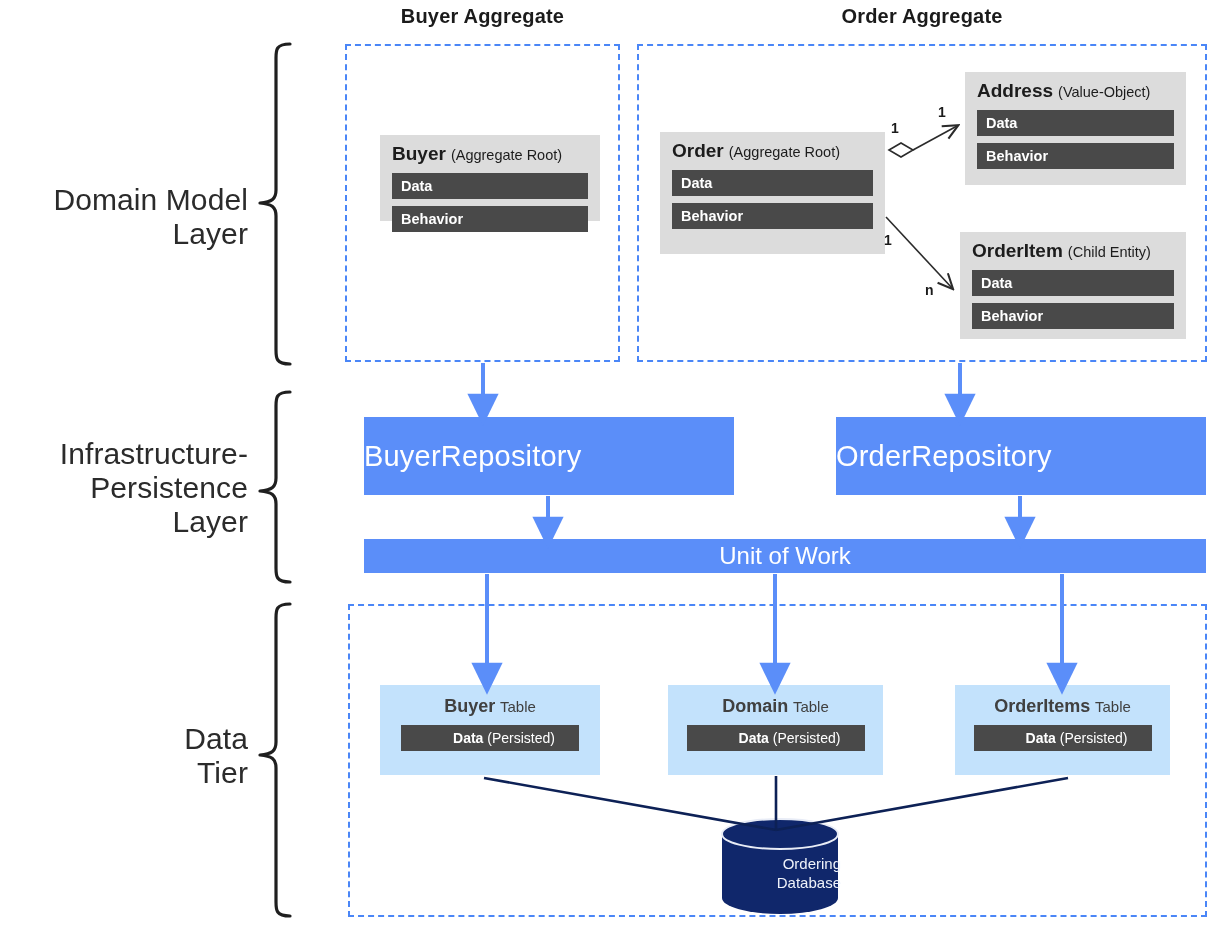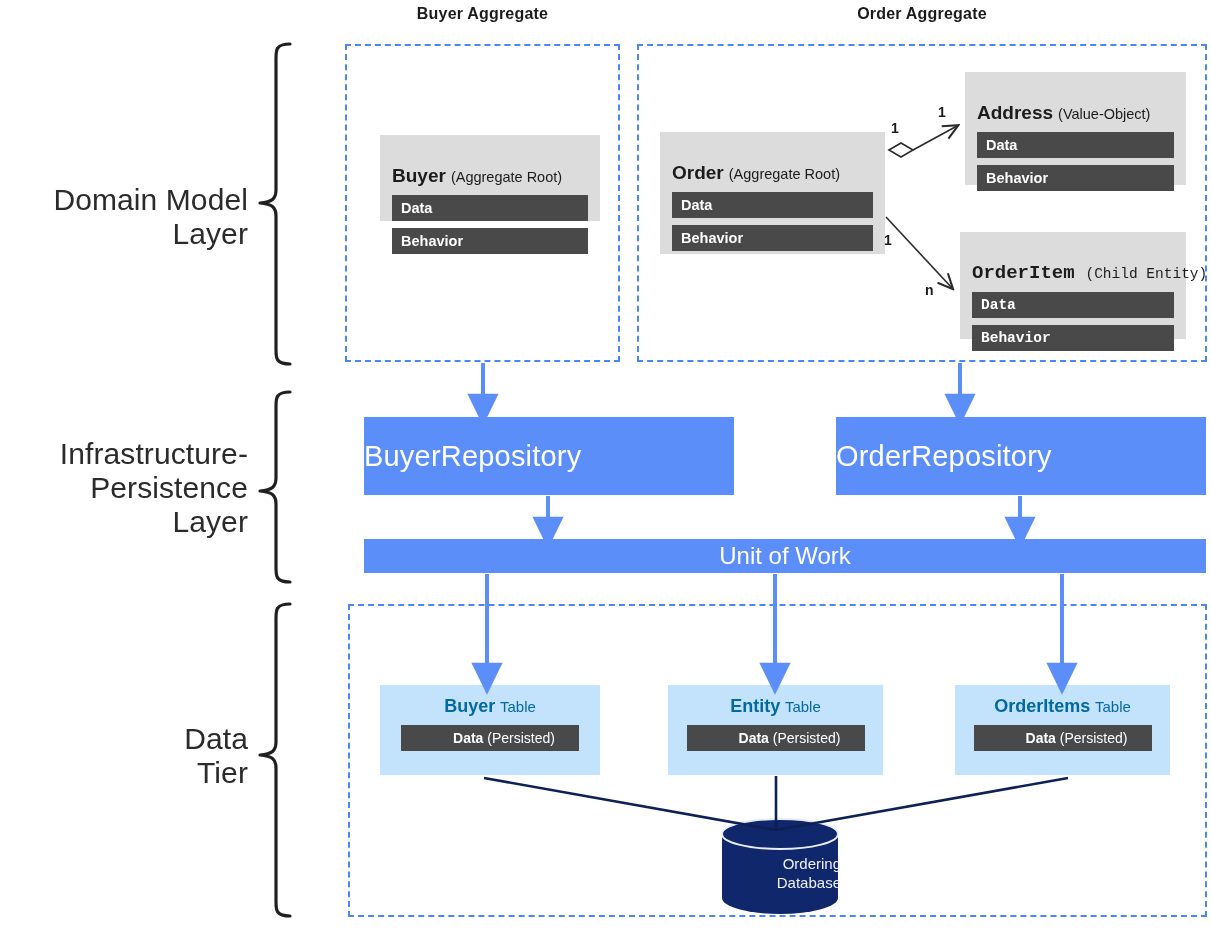--- a/index.html
+++ b/index.html
@@ -19,21 +19,21 @@
     line-height:34px;
     color:#2b2b2b;
     font-weight:400;
     letter-spacing:.1px;
   }
 
   
   .section-title{
     position:absolute;
     text-align:center;
-    font-size:16px;
+    font-size:20px;
     font-weight:bold;
     color:#1b1b1b;
     letter-spacing:.2px;
   }
 
   
   .dashed-region{
     position:absolute;
     border:2.5px dashed #4a86f7;
     box-sizing:border-box;
@@ -46,21 +46,20 @@
     background:#dcdcdc;
     box-sizing:border-box;
     padding:8px 12px 10px 12px;
   }
   .entity-title{
     font-size:18px;
     color:#1c1c1c;
     white-space:nowrap;
     line-height:22px;
     margin-bottom:7px;
-    margin-top:22px;
   }
   .entity-title .nm{font-weight:bold;font-size:19px;}
   .entity-title .sub{font-weight:400;font-size:14.5px;}
   .slot{
     background:#494949;
     color:#ffffff;
     font-size:14.5px;
     font-weight:bold;
     height:26px;
     line-height:26px;
@@ -96,21 +95,21 @@
   
   .tablecard{
     position:absolute;
     background:#c3e2fc;
     box-sizing:border-box;
     text-align:center;
     padding-top:10px;
   }
   .tablecard .tt{
     font-size:17px;
-    color:#0369a1;
+    color:#404040;
     line-height:22px;
     white-space:nowrap;
   }
   .tablecard .tt .nm{font-weight:bold;font-size:18px;}
   .tablecard .tt .sub{font-weight:400;font-size:15px;}
   .tablecard .pslot{
     background:#494949;
     color:#ffffff;
     font-size:14px;
     height:26px;
@@ -192,21 +191,21 @@
 
   <div class="entity" style="left:965px;top:72px;width:221px;height:113px;">
     <div class="entity-title">
       <span class="nm">Address</span>
       <span class="sub">(Value-Object)</span>
     </div>
     <div class="slot">Data</div>
     <div class="slot">Behavior</div>
   </div>
 
-  <div class="entity" style="left:960px;top:232px;width:226px;height:107px;font-family:Liberation Mono, monospace;">
+  <div class="entity" style="left:960px;top:232px;width:226px;height:107px;">
     <div class="entity-title">
       <span class="nm">OrderItem</span>
       <span class="sub">(Child Entity)</span>
     </div>
     <div class="slot">Data</div>
     <div class="slot">Behavior</div>
   </div>
 
   <div class="repo" style="left:364px;top:417px;width:370px;height:78px;">
     <span>BuyerRepository</span>
@@ -226,21 +225,21 @@
       <span class="sub">Table</span>
     </div>
     <div class="pslot" style="width:178px;">
       <span class="b">Data</span>
       <span>(Persisted)</span>
     </div>
   </div>
 
   <div class="tablecard" style="left:668px;top:685px;width:215px;height:90px;">
     <div class="tt">
-      <span class="nm">Entity</span>
+      <span class="nm">Domain</span>
       <span class="sub">Table</span>
     </div>
     <div class="pslot" style="width:178px;">
       <span class="b">Data</span>
       <span>(Persisted)</span>
     </div>
   </div>
 
   <div class="tablecard" style="left:955px;top:685px;width:215px;height:90px;">
     <div class="tt">

